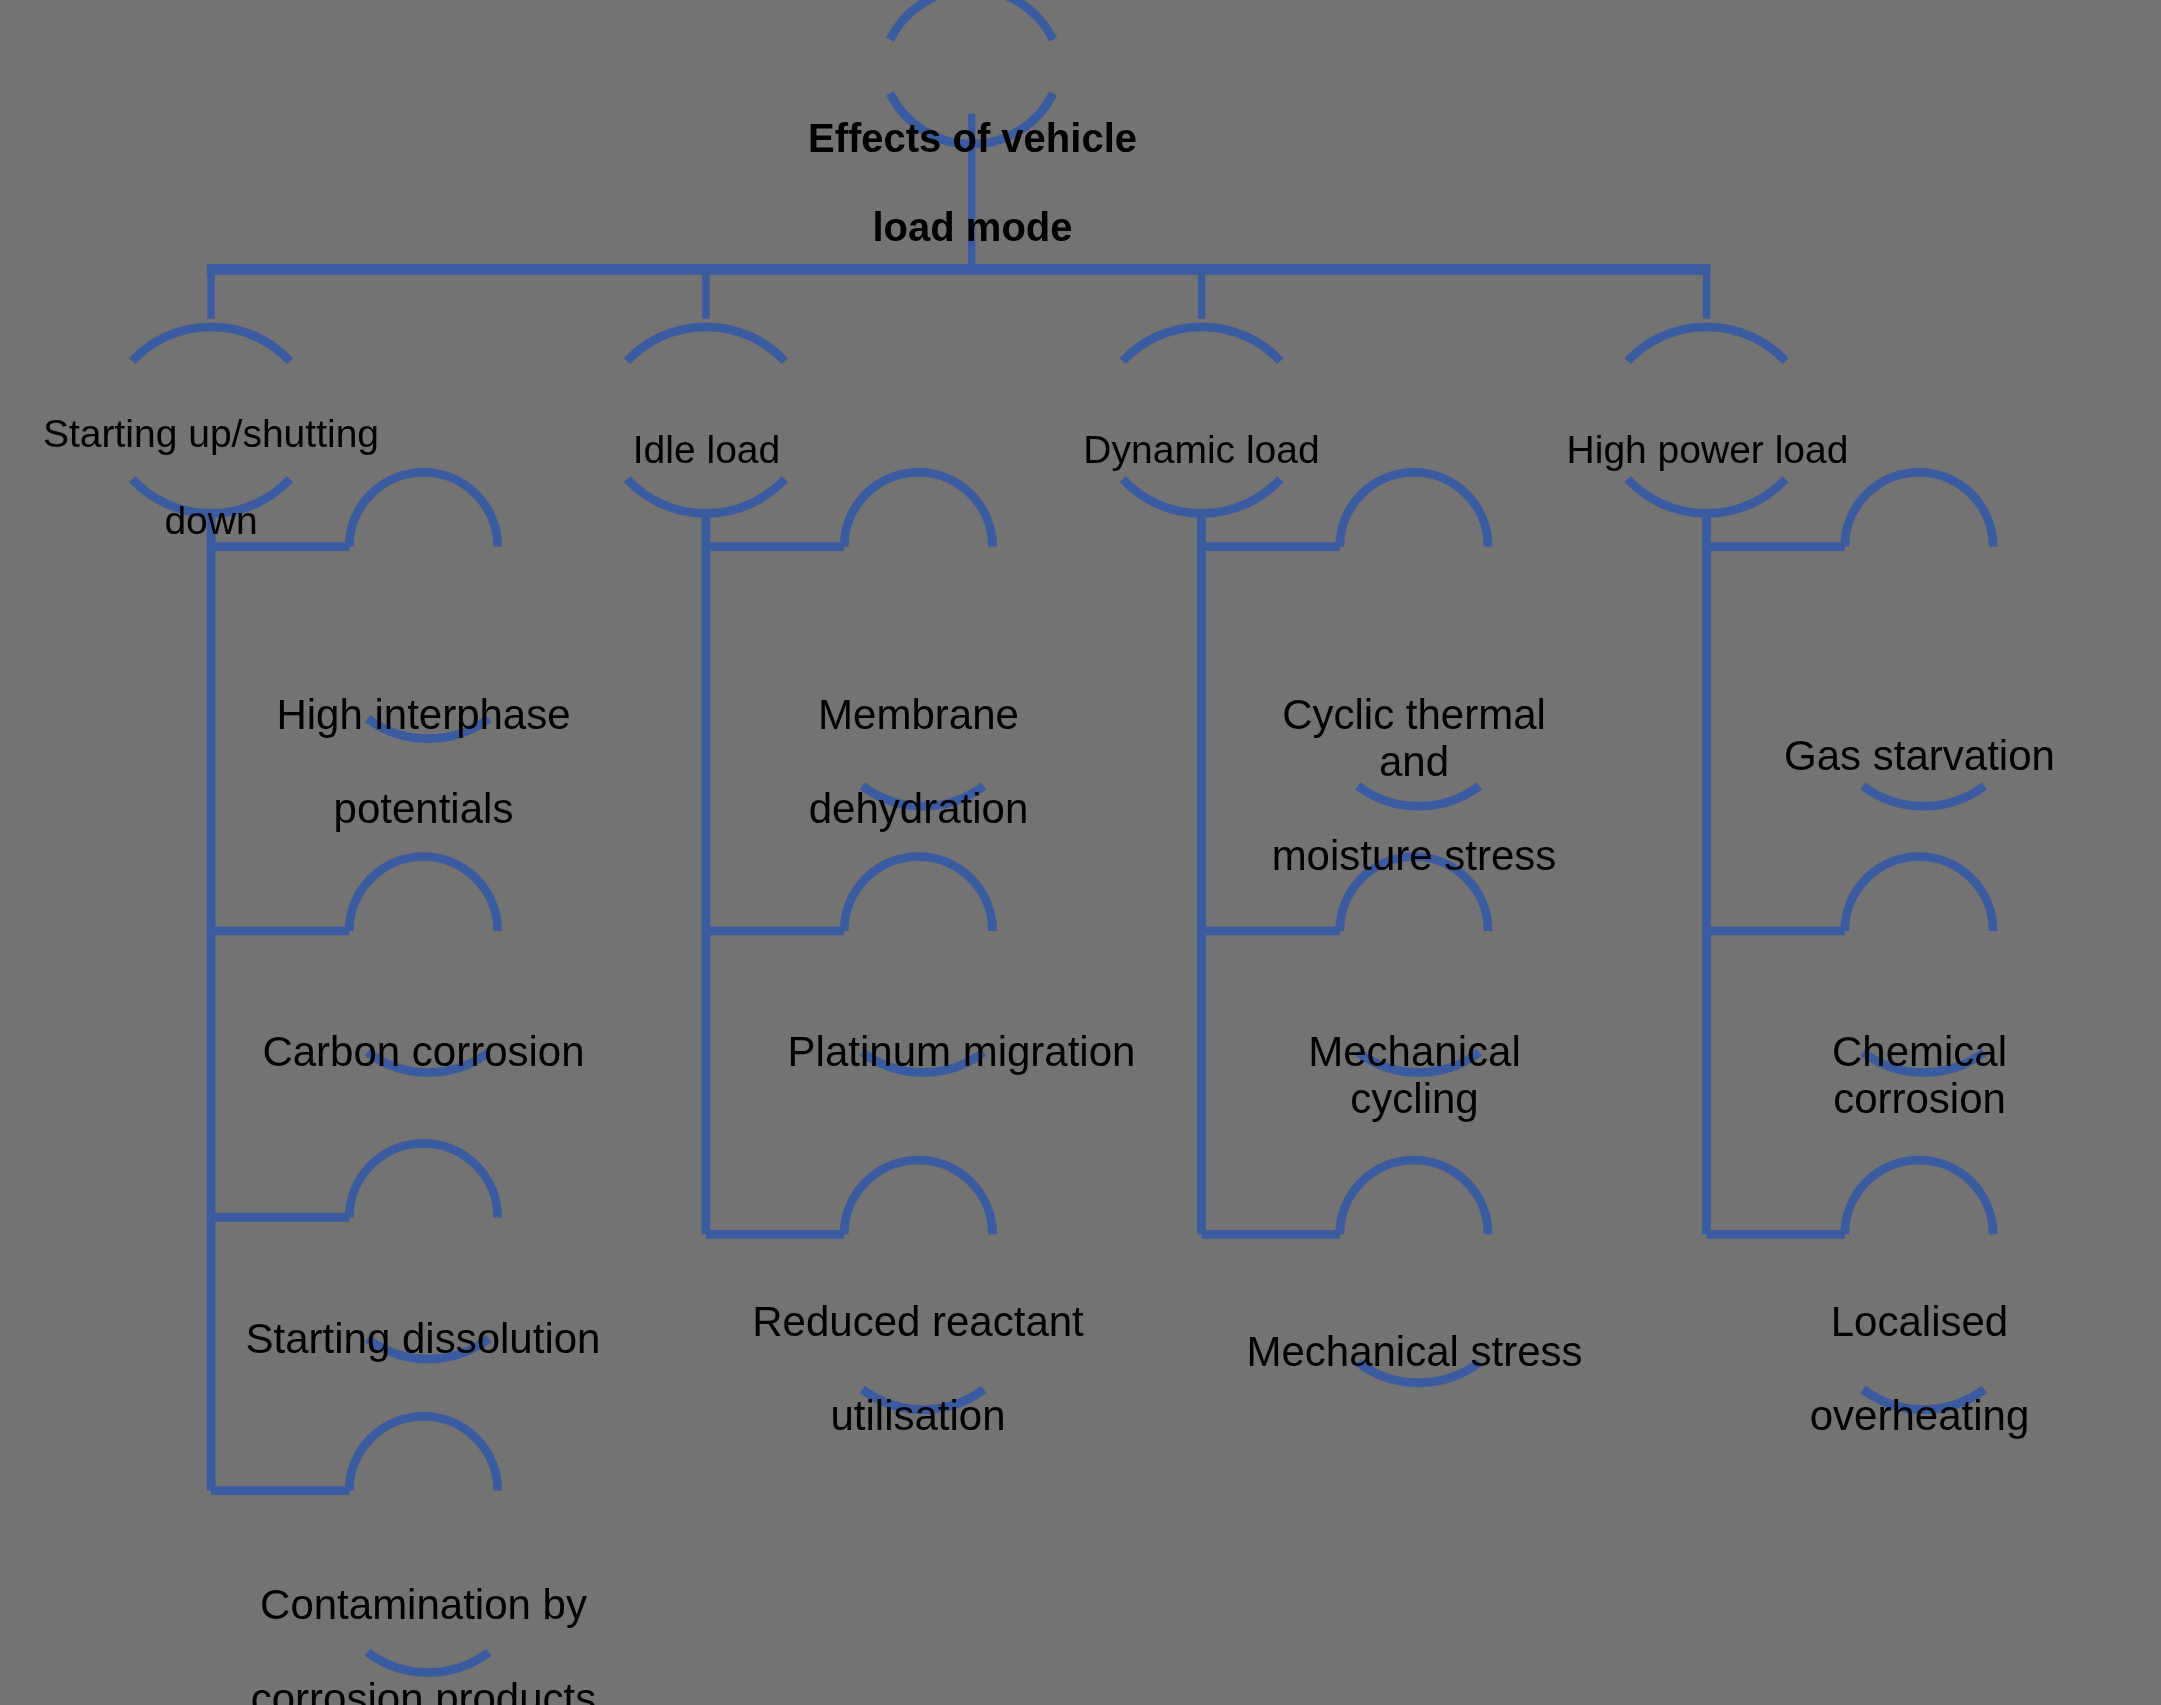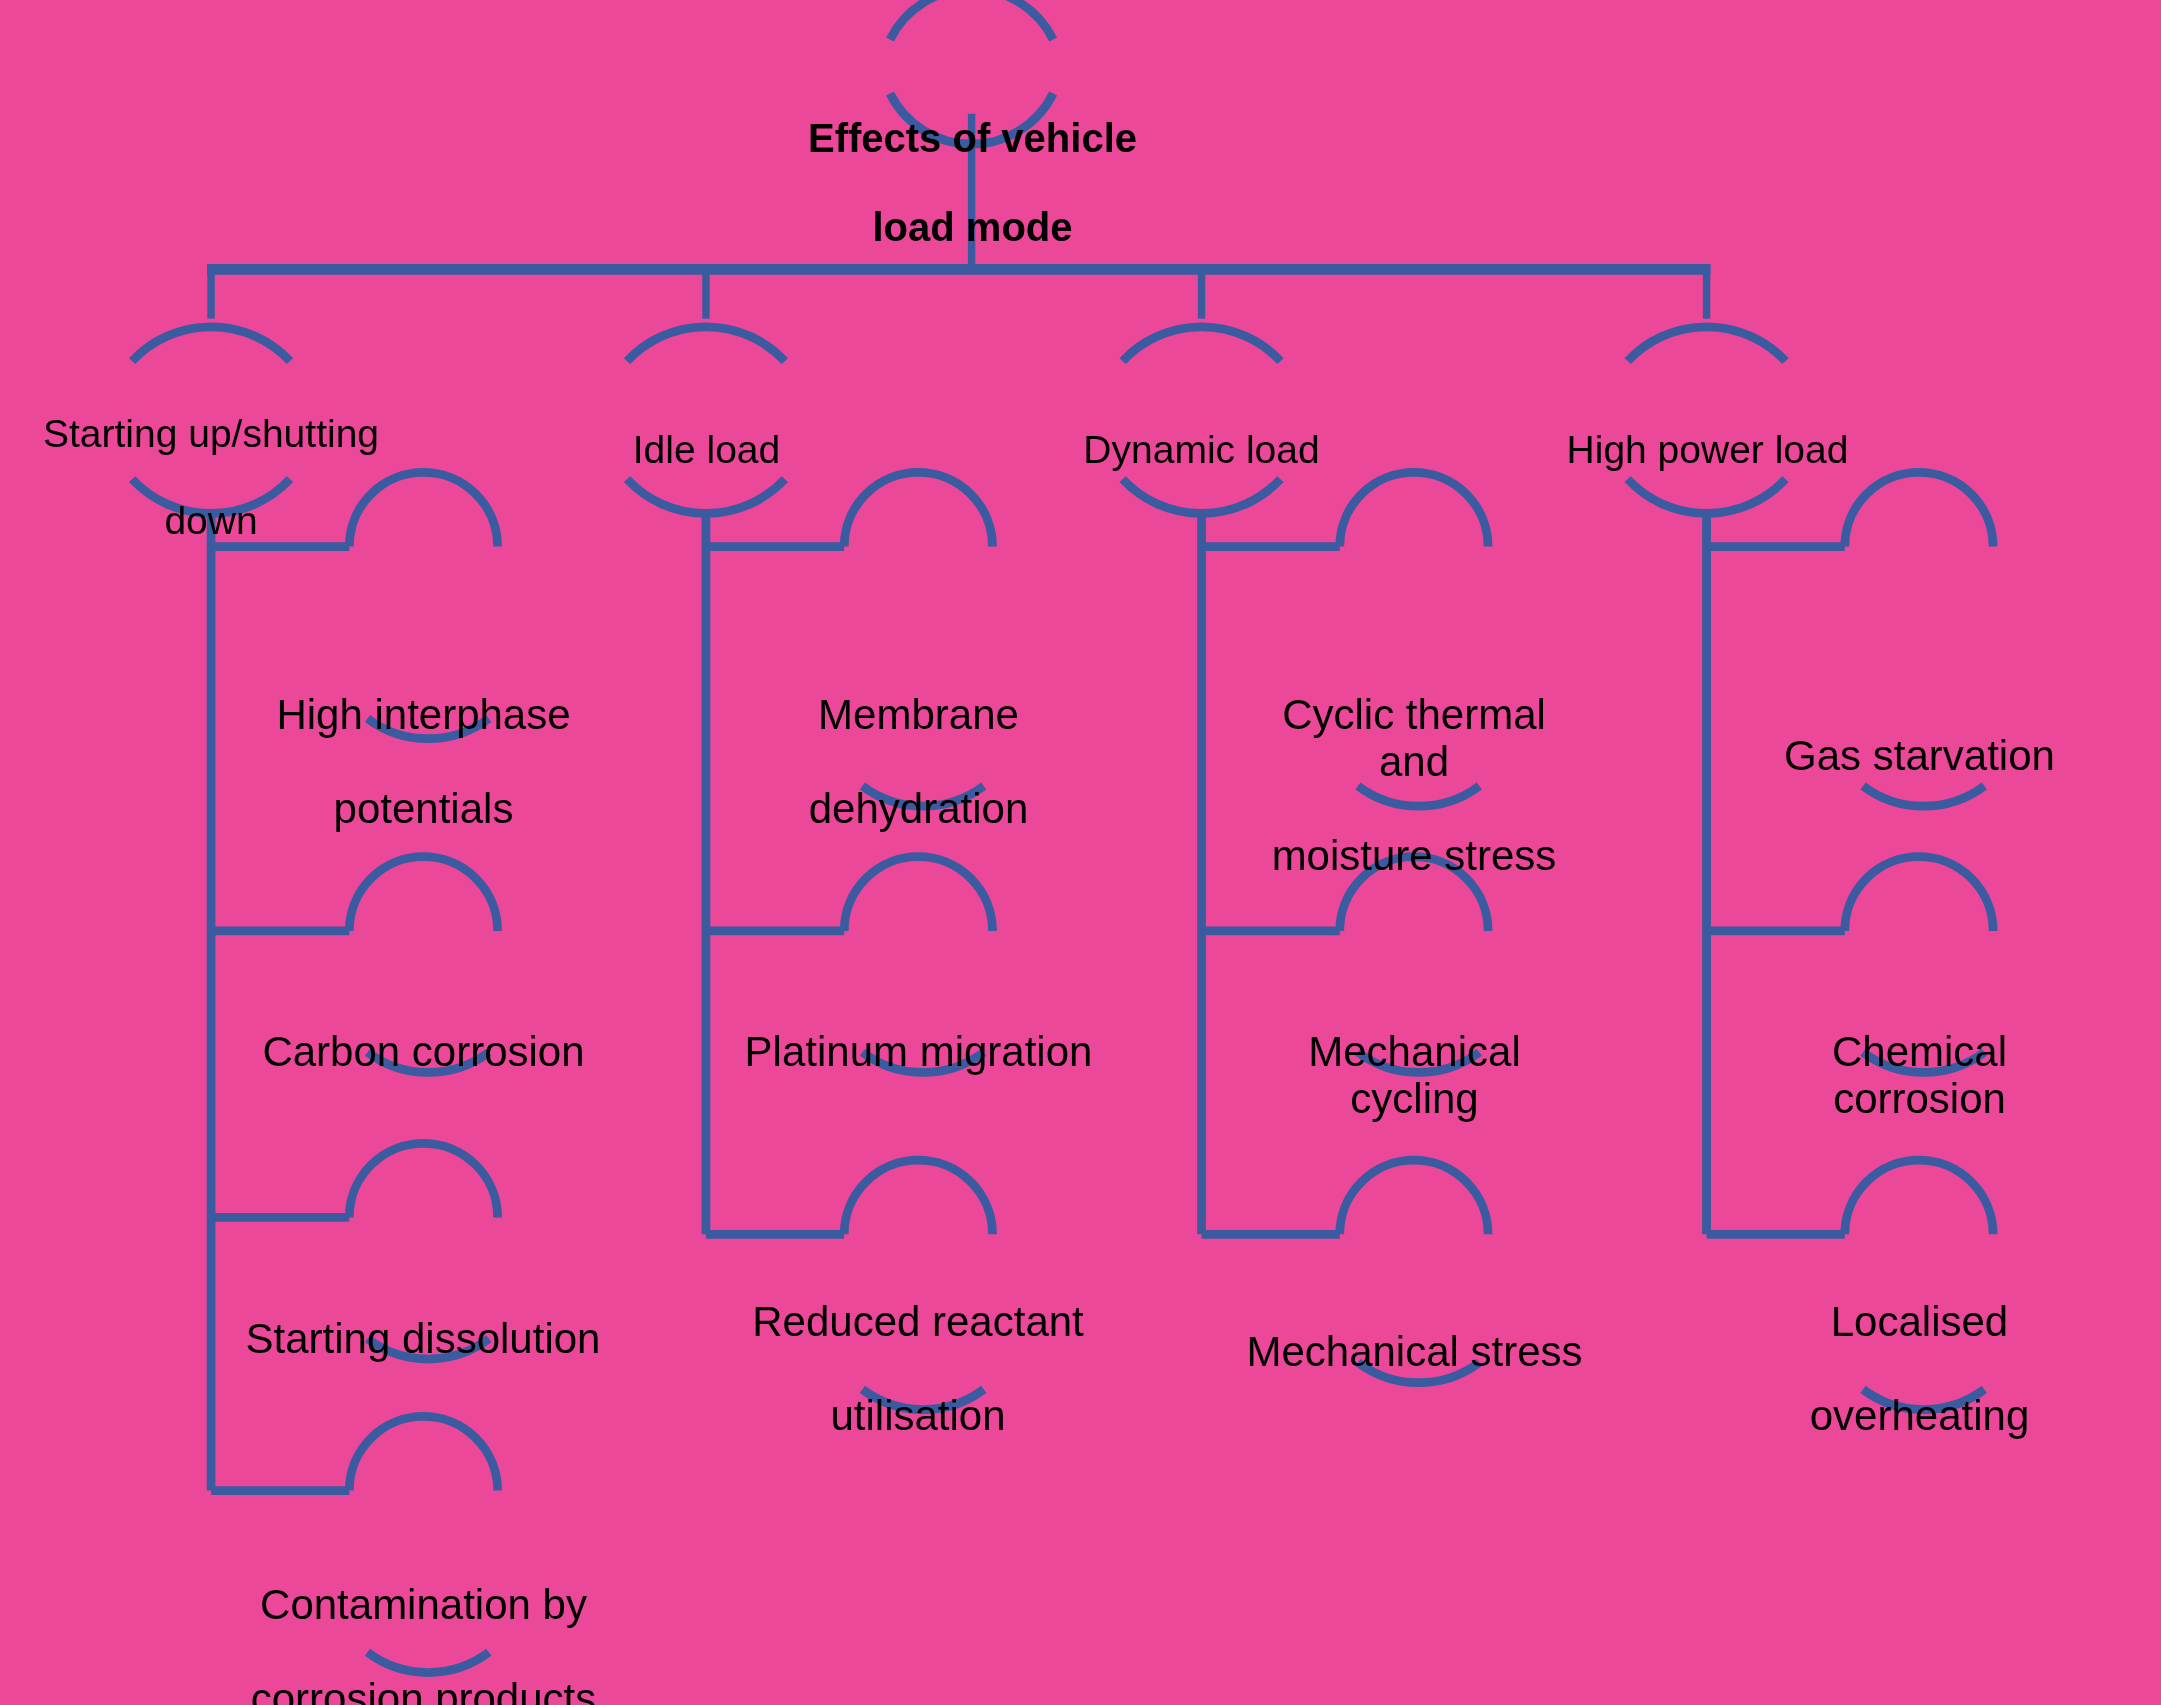--- a/index.html
+++ b/index.html
@@ -1,20 +1,20 @@
 <!DOCTYPE html>
 <html style="font-size:10.8px"><head>
 <meta charset="utf-8">
 <style>
   html,body{margin:0;padding:0;background:#ffffff;}
   #root-canvas{
     position:relative;
     width:2161px;
     height:1706px;
-    background:#ec4899;
+    background:#737373;
     font-family:"Liberation Sans", sans-serif;
     overflow:hidden;
   }
   .layer{position:absolute;left:0;top:0;width:2161px;height:1706px;}
   svg.layer{pointer-events:none;}
   .node-label{
     position:absolute;
     text-align:center;
     color:#000000;
     line-height:1.12;
@@ -157,21 +157,21 @@
   <div class="node-label lvl3-label" style="left:248px;top:1534px;width:351px;">
     <div>Contamination by</div>
     <div>corrosion products</div>
   </div>
 
   <div class="node-label lvl3-label" style="left:750px;top:644px;width:337px;text-align:center;">
     <div>Membrane</div>
     <div>dehydration</div>
   </div>
 
-  <div class="node-label lvl3-label" style="left:740px;top:981px;width:357px;">
+  <div class="node-label lvl3-label" style="left:783px;top:981px;width:357px;">
     <div>Platinum migration</div>
   </div>
 
   <div class="node-label lvl3-label" style="left:736px;top:1251px;width:364px;">
     <div>Reduced reactant</div>
     <div>utilisation</div>
   </div>
 
   <div class="node-label lvl3-label" style="left:1242px;top:644px;width:344px;">
     <div>Cyclic thermal and</div>

